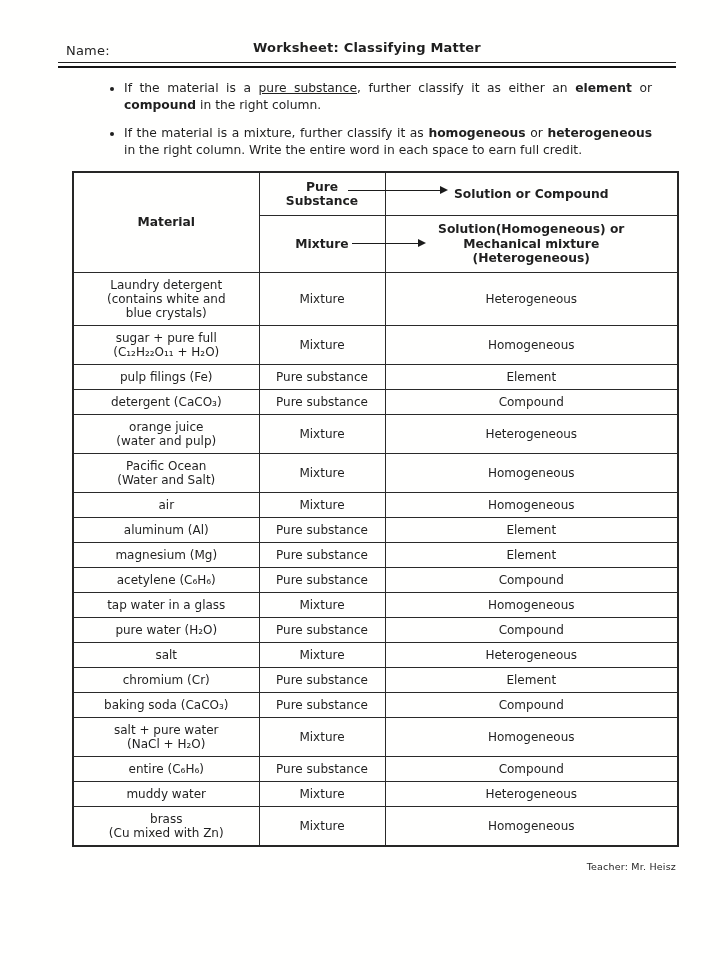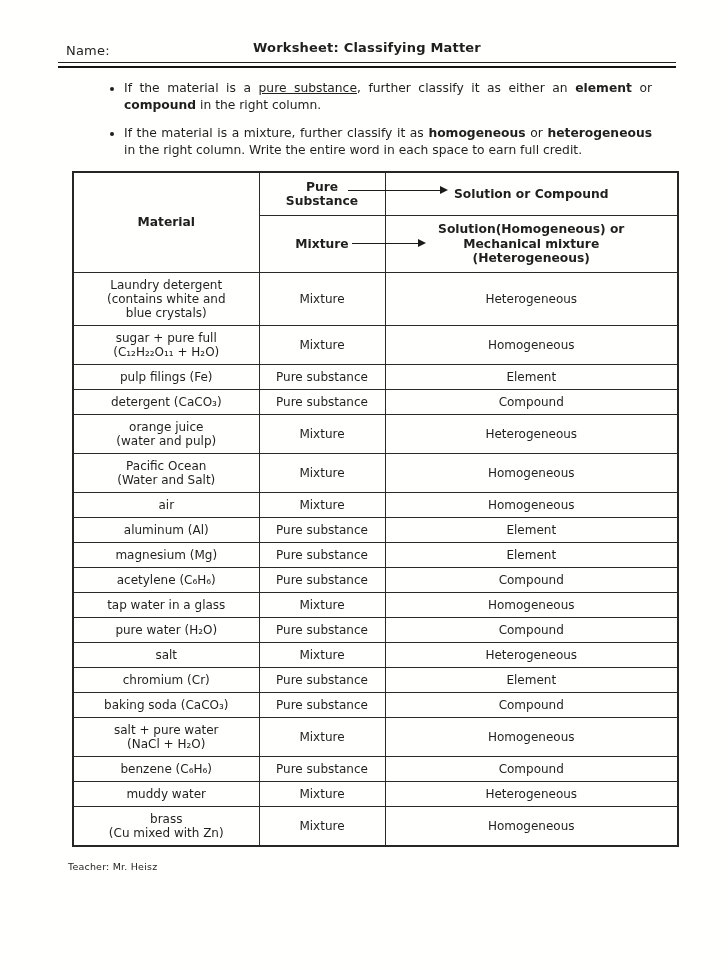--- a/index.html
+++ b/index.html
@@ -61,21 +61,21 @@
   }
   .arrow::after {
     content: ""; position: absolute; right: -2px; top: -4.9px;
     width: 0; height: 0;
     border-left: 8px solid #1b1b1b;
     border-top: 4px solid transparent;
     border-bottom: 4px solid transparent;
   }
   .arrow-top { left: 88px; top: 17px; width: 98px; }
   .arrow-bot { left: 92px; top: 27px; width: 72px; }
-  .footer { margin: 14px 0 0 10px; font-size: 9.5px; color: #242424; letter-spacing: 0.2px; }
+  .footer { margin: 14px 0 0 10px; font-size: 9.5px; color: #242424; letter-spacing: 0.2px; text-align: right; }
 </style>
 </head>
 <body>
 
 <div class="sheet">
 
   <div class="head-row">
     <span class="name-label">Name:</span>
     <span class="title">Worksheet: Classifying Matter</span>
   </div>
@@ -212,21 +212,21 @@
         </tr>
 
         <tr>
           <td class="pre">salt + pure water
 (NaCl + H₂O)</td>
           <td>Mixture</td>
           <td>Homogeneous</td>
         </tr>
 
         <tr>
-          <td class="pre">benzene (C₆H₆)</td>
+          <td class="pre">entire (C₆H₆)</td>
           <td>Pure substance</td>
           <td>Compound</td>
         </tr>
 
         <tr>
           <td class="pre">muddy water</td>
           <td>Mixture</td>
           <td>Heterogeneous</td>
         </tr>
 

